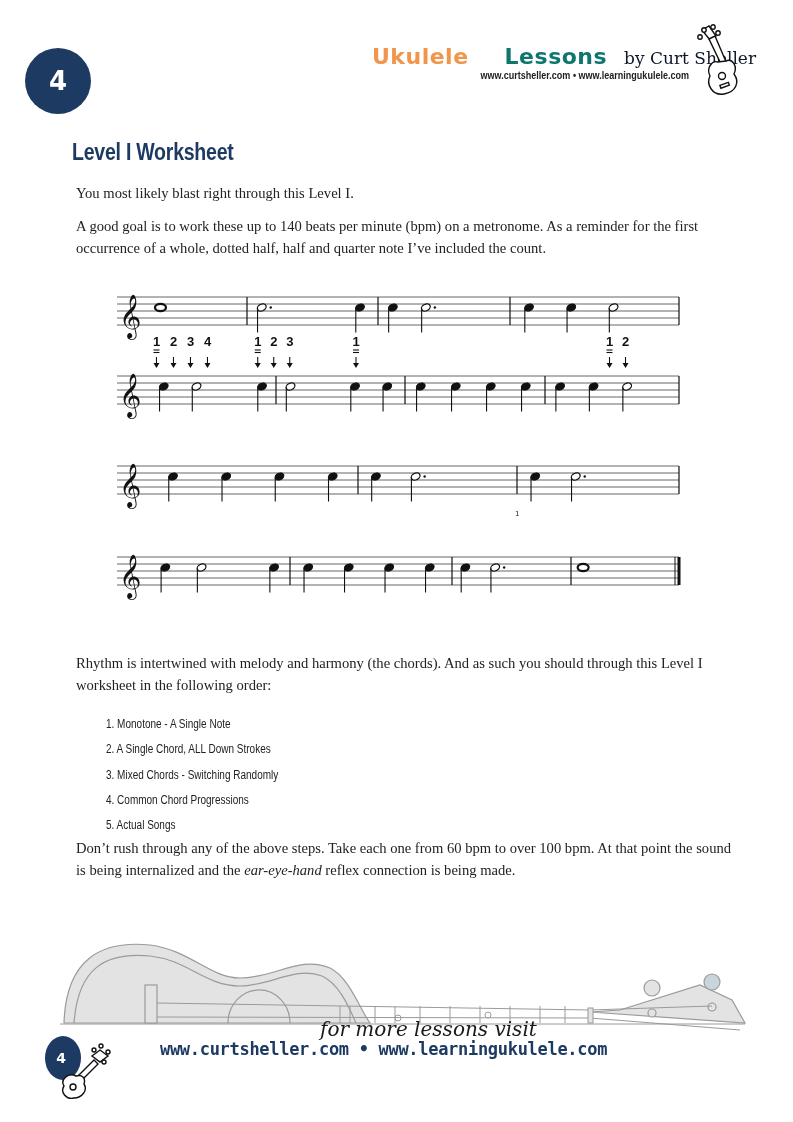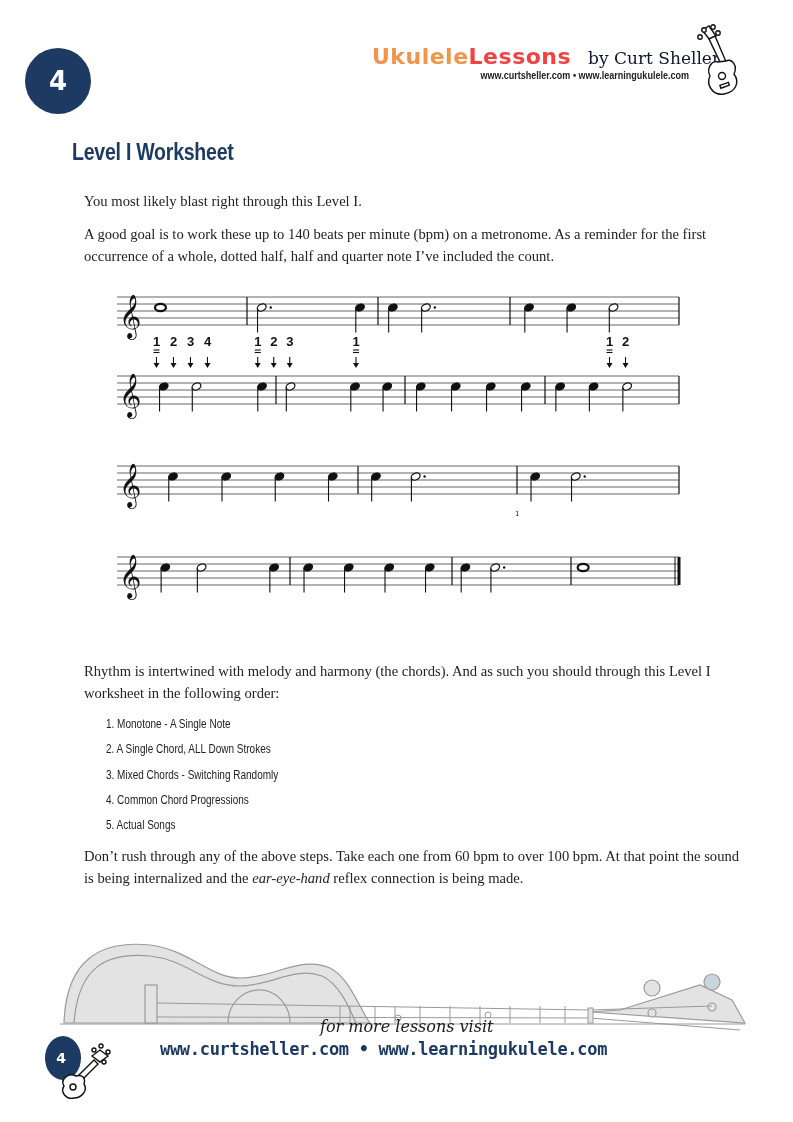--- a/index.html
+++ b/index.html
@@ -1,35 +1,35 @@
 <!DOCTYPE html>
 <html><head>
 <meta charset="utf-8">
 <style>
   html, body { margin: 0; padding: 0; background: #ffffff; }
   body { width: 793px; height: 1122px; position: relative; overflow: hidden; font-family: "DejaVu Serif", serif; color: #1a1a1a; }
   .page-num-badge { position: absolute; left: 25px; top: 48px; width: 66px; height: 66px; border-radius: 50%; background: #1d3a63; color: #fff; display: flex; align-items: center; justify-content: center; font-family: "DejaVu Sans", sans-serif; font-weight: bold; font-size: 26px; }
   .brand { position: absolute; left: 372px; top: 44px; width: 325px; text-align: right; }
   .brand-line1 { font-size: 22px; line-height: 26px; white-space: nowrap; }
   .brand-ukulele { color: #f0954a; font-family: "DejaVu Sans", sans-serif; font-weight: bold; letter-spacing: 0.5px; margin-top: 30px; }
-  .brand-lessons { color: #ef4444; font-family: "DejaVu Sans", sans-serif; font-weight: bold; letter-spacing: 0.5px; }
+  .brand-lessons { color: #0f766e; font-family: "DejaVu Sans", sans-serif; font-weight: bold; letter-spacing: 0.5px; margin-left: 36px; }
   .brand-by { color: #0f172a; font-family: "DejaVu Serif", serif; font-size: 17px; margin-left: 10px; }
   .brand-urls { font-family: "Liberation Sans", sans-serif; font-size: 11px; color: #222; font-weight: bold; transform: scaleX(0.82); transform-origin: right center; white-space: nowrap; margin-top: -2px; margin-right: 8px; }
   .header-uke { position: absolute; left: 682px; top: 24px; width: 60px; height: 75px; }
   h1.title { position: absolute; left: 72px; top: 139px; margin: 0; font-family: "Liberation Sans", sans-serif; font-weight: bold; font-size: 23px; color: #1d3a63; transform: scaleX(0.85); transform-origin: left center; letter-spacing: -0.3px; }
-  .para { position: absolute; left: 72px; width: 660px; margin: 12px; font-size: 13.3px; line-height: 22px; font-family: "Liberation Serif", serif; font-size: 14.6px; color: #222; }
+  .para { position: absolute; left: 72px; width: 660px; margin: 4px; font-size: 13.3px; line-height: 22px; font-family: "Liberation Serif", serif; font-size: 14.6px; color: #222; }
   .p1 { top: 178px; }
   .p2 { top: 211px; }
   .p3 { top: 648px; }
   .p4 { top: 833px; }
   .steps { position: absolute; left: 94px; top: 701px; margin: 12px; padding: 0; list-style: none; font-family: "Liberation Sans", sans-serif; font-size: 12.5px; color: #222; }
   .steps li { height: 25.3px; line-height: 22px; transform: scaleX(0.8); transform-origin: left center; white-space: nowrap; }
   .music { position: absolute; left: 0; top: 0; width: 793px; height: 1122px; pointer-events: none; }
   .footer-art { position: absolute; left: 0; top: 900px; width: 793px; height: 222px; }
-  .footer-text1 { position: absolute; left: 320px; top: 1017px; font-family: "DejaVu Serif", serif; font-style: italic; font-size: 16px; color: #1a1a1a; white-space: nowrap; }
+  .footer-text1 { position: absolute; left: 320px; top: 1017px; font-family: "DejaVu Serif", serif; font-style: italic; font-size: 20px; color: #1a1a1a; white-space: nowrap; }
   .footer-text2 { position: absolute; left: 160px; top: 1039px; font-family: "DejaVu Sans Mono", monospace; font-weight: bold; font-size: 17px; color: #1d3a63; white-space: nowrap; letter-spacing: -0.3px; }
   .footer-badge { position: absolute; left: 45px; top: 1036px; width: 36px; height: 44px; border-radius: 50%; background: #1d3a63; color: #fff; font-family: "DejaVu Sans", sans-serif; font-weight: bold; font-size: 14px; display: flex; align-items: center; justify-content: center; padding-right: 4px; box-sizing: border-box; }
   .footer-uke { position: absolute; left: 56px; top: 1042px; width: 56px; height: 58px; }
   .count-text { font-family: "Liberation Sans", sans-serif; font-weight: bold; font-size: 13px; fill: #111; }
   .small-num { font-family: "DejaVu Sans", sans-serif; font-size: 7px; fill: #222; }
 </style>
 </head>
 <body>
 
 <div class="page-num-badge">

